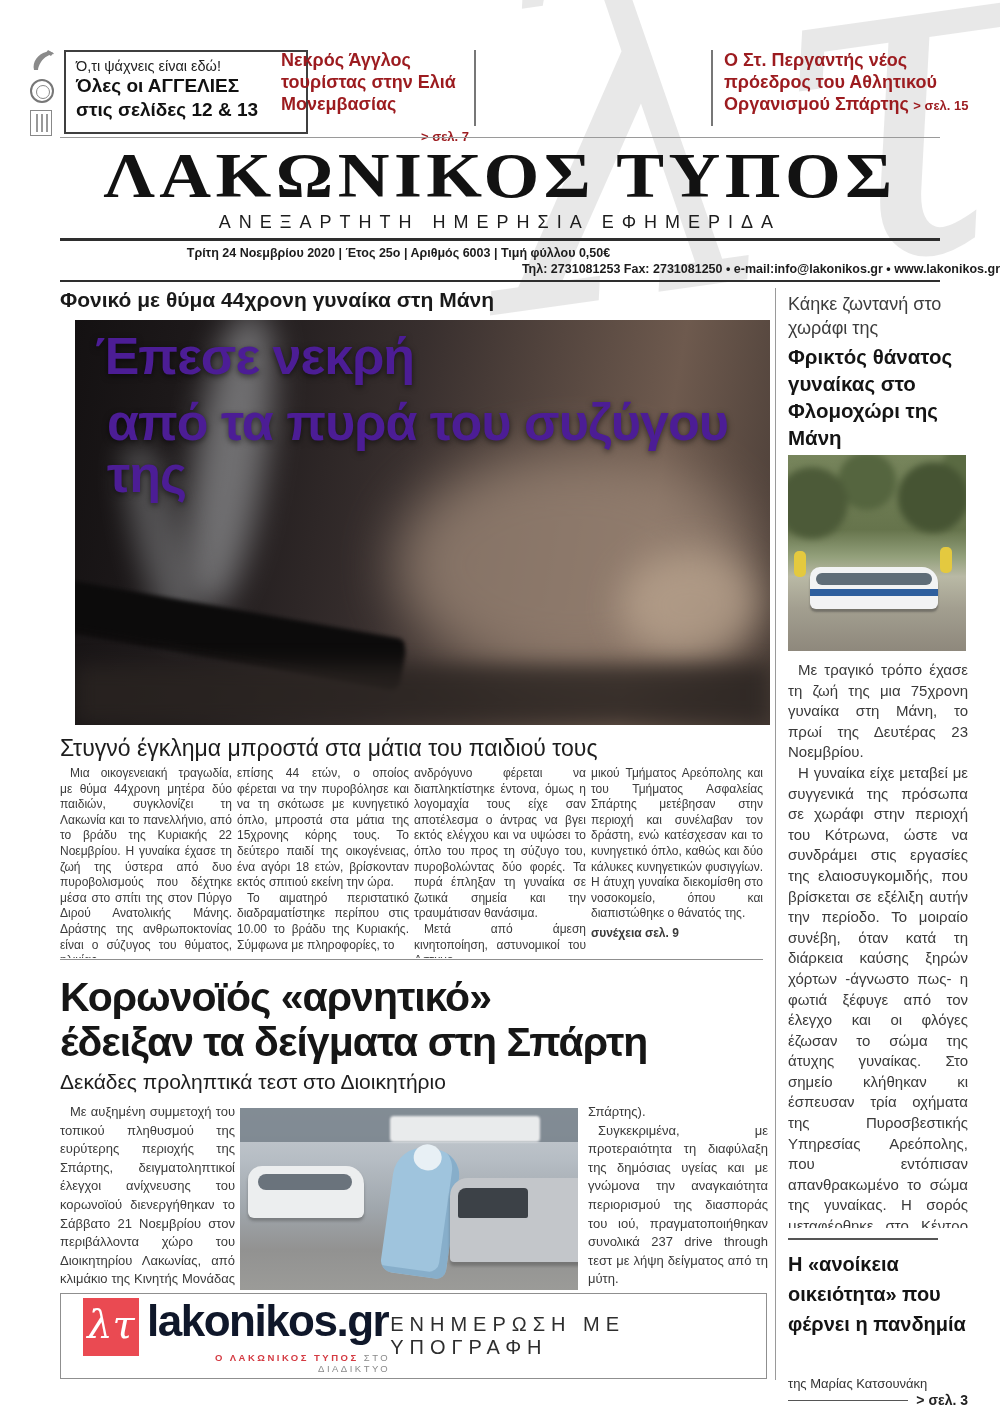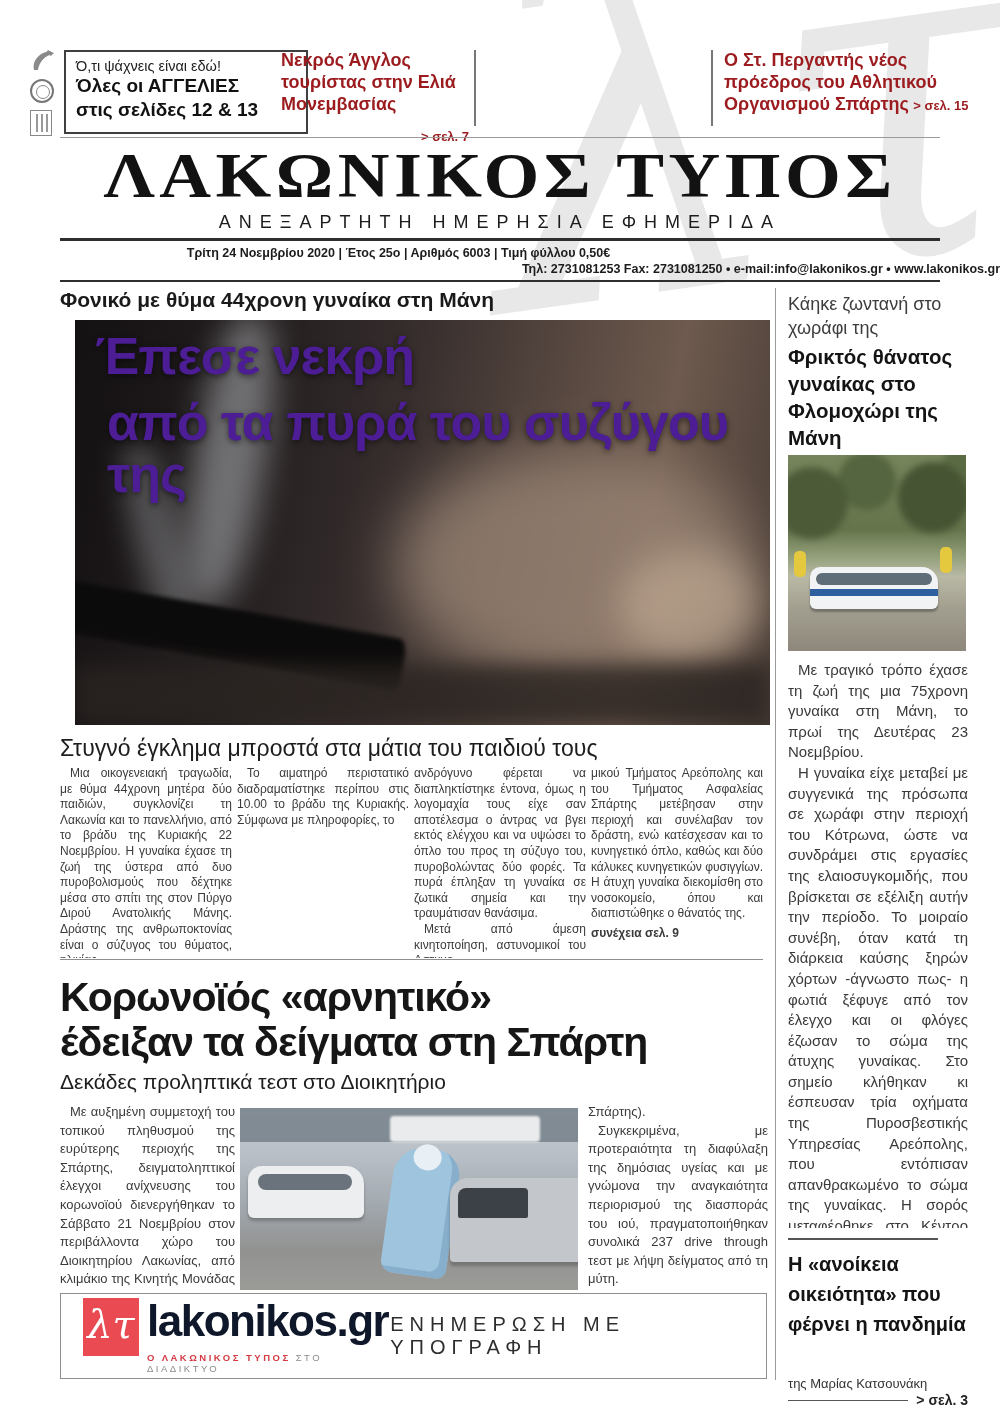--- a/index.html
+++ b/index.html
@@ -144,21 +144,21 @@
 
   
   .banner { position:absolute; left:60px; top:1293px; width:707px; height:86px; border:1.5px solid #8f8f8f;
     z-index:2; display:flex; align-items:center; padding:0 22px; background:#fff; }
   .logo-group { display:flex; align-items:flex-start; gap:8px; }
   .logo-sq { width:58px; height:58px; background:#ea4a52; color:#fff; display:flex; align-items:center;
     justify-content:center; font-family:"DejaVu Serif",serif; font-style:italic; font-size:40px; line-height:1;
     padding-bottom:6px; }
   .logo-textwrap { display:flex; flex-direction:column; }
   .logo-text { font-size:44px; font-weight:bold; letter-spacing:-1.5px; color:#0f172a; line-height:1.05; }
-  .logo-tag { font-size:9.5px; letter-spacing:2.5px; margin-top:8px; }
+  .logo-tag { font-size:9.5px; letter-spacing:2.5px; margin-top:8px;text-align:right; }
   .logo-tag .tr { color:#d43a42; font-weight:bold; }
   .logo-tag .tg { color:#8a8a8a; }
   .banner-slogan { margin-left:auto; margin-right:14px; font-size:20px; letter-spacing:6px; color:#2e2e2e; }
 </style>
 </head>
 <body>
 
 <div class="page">
 
   <div class="watermark">λτ</div>
@@ -214,20 +214,21 @@
     <div class="h1">Έπεσε νεκρή</div>
     <div class="h2">από τα πυρά του συζύγου της</div>
   </div>
 
   <div class="lead-subhead">Στυγνό έγκλημα μπροστά στα μάτια του παιδιού τους</div>
 
   <div class="cols col-1">
     <p class="ind">Μια οικογενειακή τραγωδία, με θύμα 44χρονη μητέρα δύο παιδιών, συγκλονίζει τη Λακωνία και το πανελλήνιο, από το βράδυ της Κυριακής 22 Νοεμβρίου. Η γυναίκα έχασε τη ζωή της ύστερα από δυο πυροβολισμούς που δέχτηκε μέσα στο σπίτι της στον Πύργο Διρού Ανατολικής Μάνης. Δράστης της ανθρωποκτονίας είναι ο σύζυγος του θύματος, ηλικίας</p>
   </div>
   <div class="cols col-2">
+    <p>επίσης 44 ετών, ο οποίος φέρεται να την πυροβόλησε και να τη σκότωσε με κυνηγετικό όπλο, μπροστά στα μάτια της 15χρονης κόρης τους. Το δεύτερο παιδί της οικογένειας, ένα αγόρι 18 ετών, βρίσκονταν εκτός σπιτιού εκείνη την ώρα.</p>
     <p class="ind">Το αιματηρό περιστατικό διαδραματίστηκε περίπου στις 10.00 το βράδυ της Κυριακής. Σύμφωνα με πληροφορίες, το</p>
   </div>
   <div class="cols col-3">
     <p>ανδρόγυνο φέρεται να διαπληκτίστηκε έντονα, όμως η λογομαχία τους είχε σαν αποτέλεσμα ο άντρας να βγει εκτός ελέγχου και να υψώσει το όπλο του προς τη σύζυγο του, πυροβολώντας δύο φορές. Τα πυρά έπληξαν τη γυναίκα σε ζωτικά σημεία και την τραυμάτισαν θανάσιμα.</p>
     <p class="ind">Μετά από άμεση κινητοποίηση, αστυνομικοί του Αστυνο-</p>
   </div>
   <div class="cols col-4">
     <p>μικού Τμήματος Αρεόπολης και του Τμήματος Ασφαλείας Σπάρτης μετέβησαν στην περιοχή και συνέλαβαν τον δράστη, ενώ κατέσχεσαν και το κυνηγετικό όπλο, καθώς και δύο κάλυκες κυνηγετικών φυσιγγίων. Η άτυχη γυναίκα διεκομίσθη στο νοσοκομείο, όπου και διαπιστώθηκε ο θάνατός της.</p>
     <p class="continuation">συνέχεια σελ. 9</p>
   </div>

